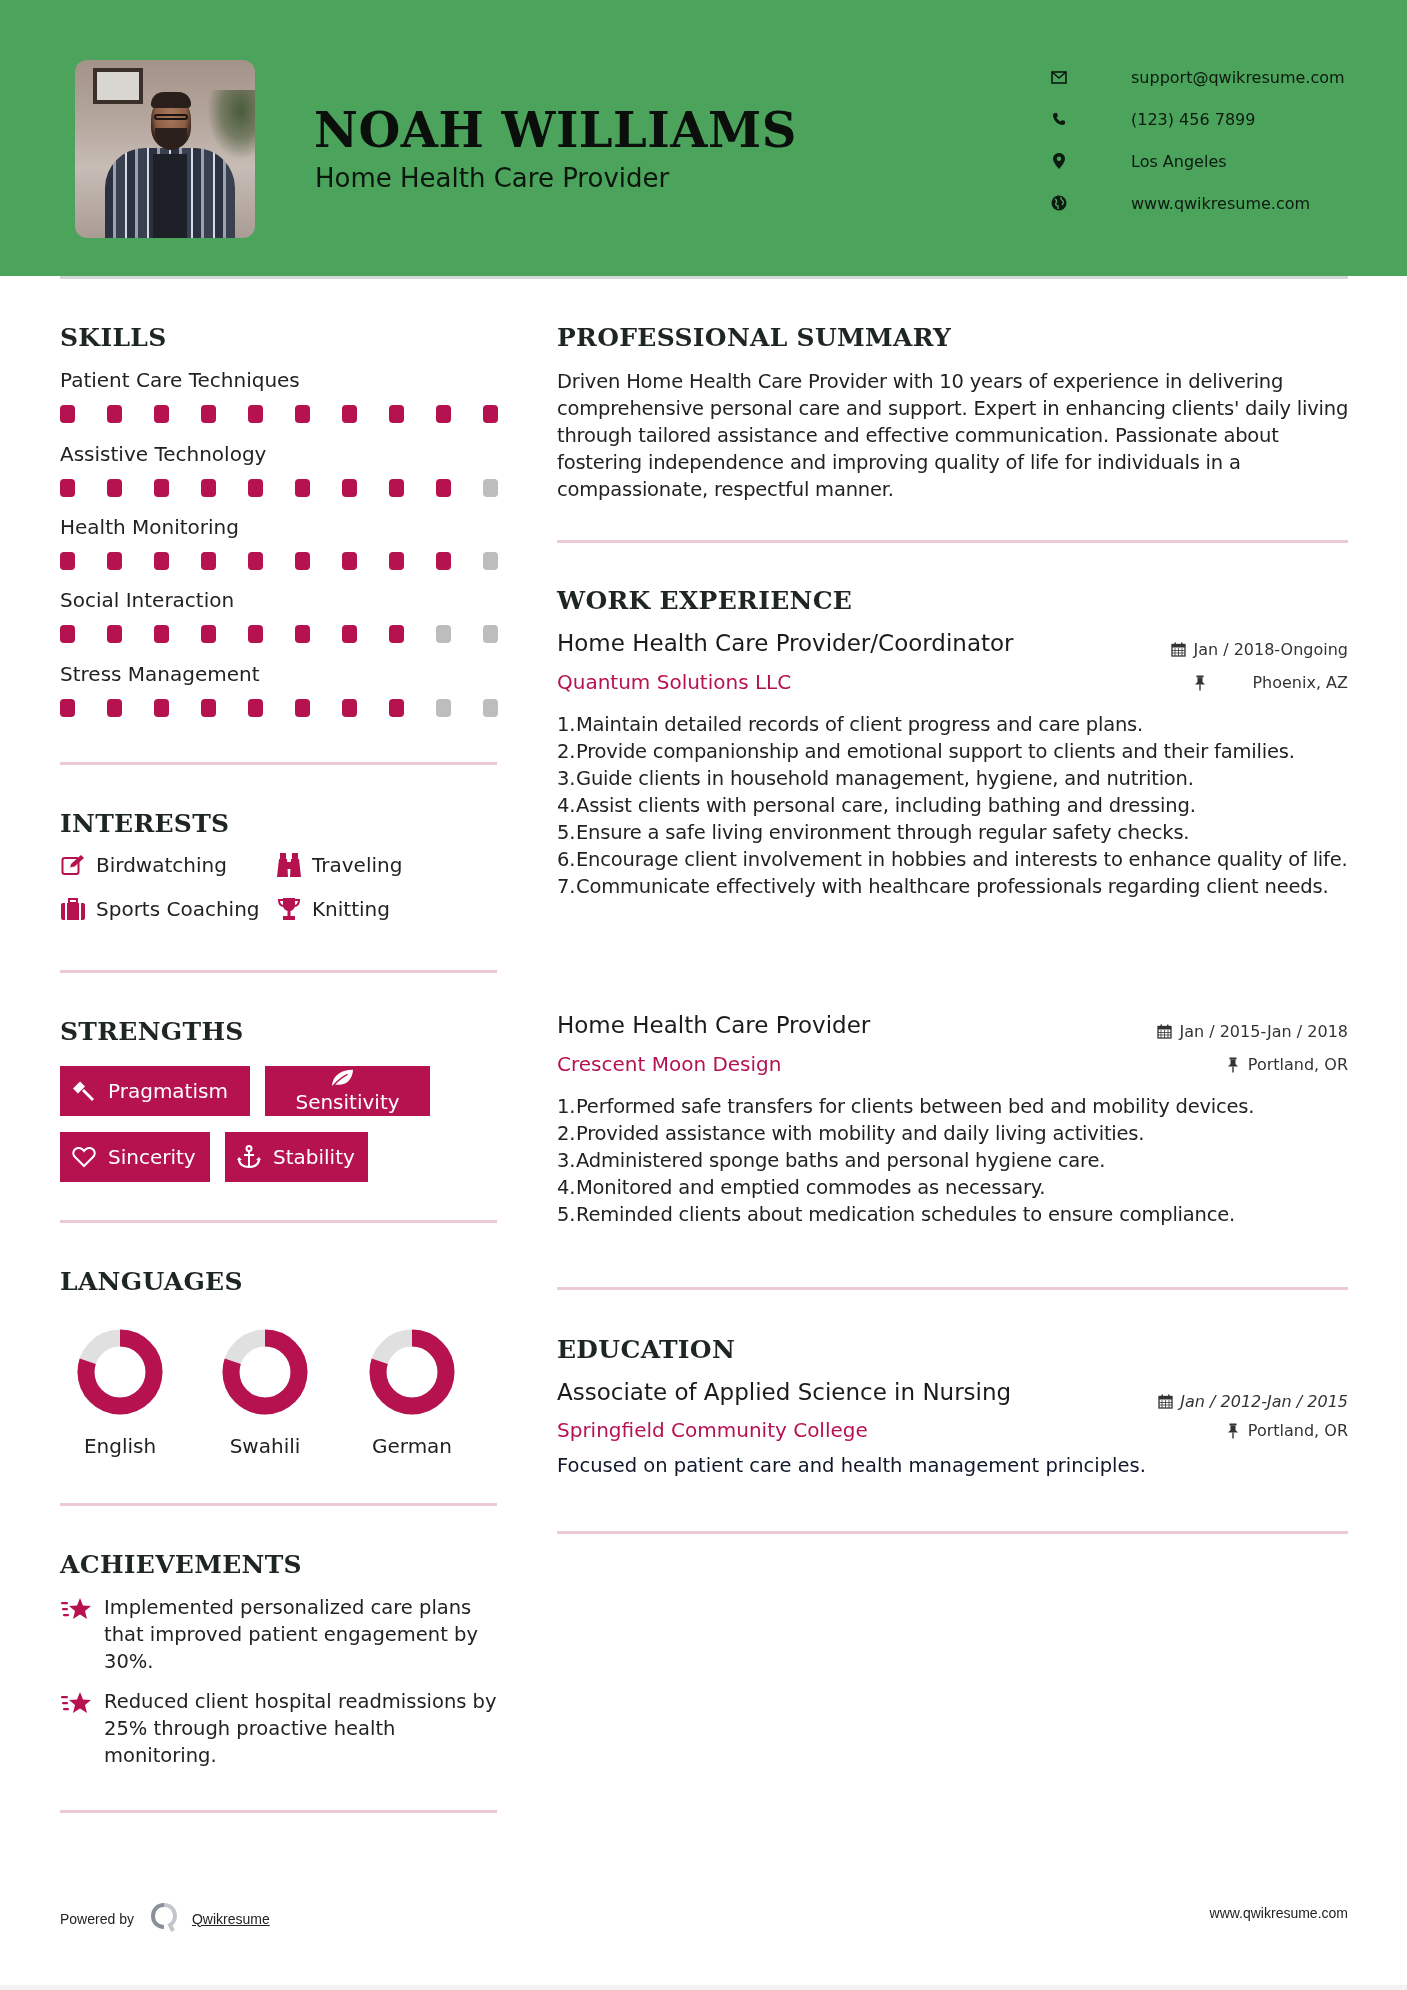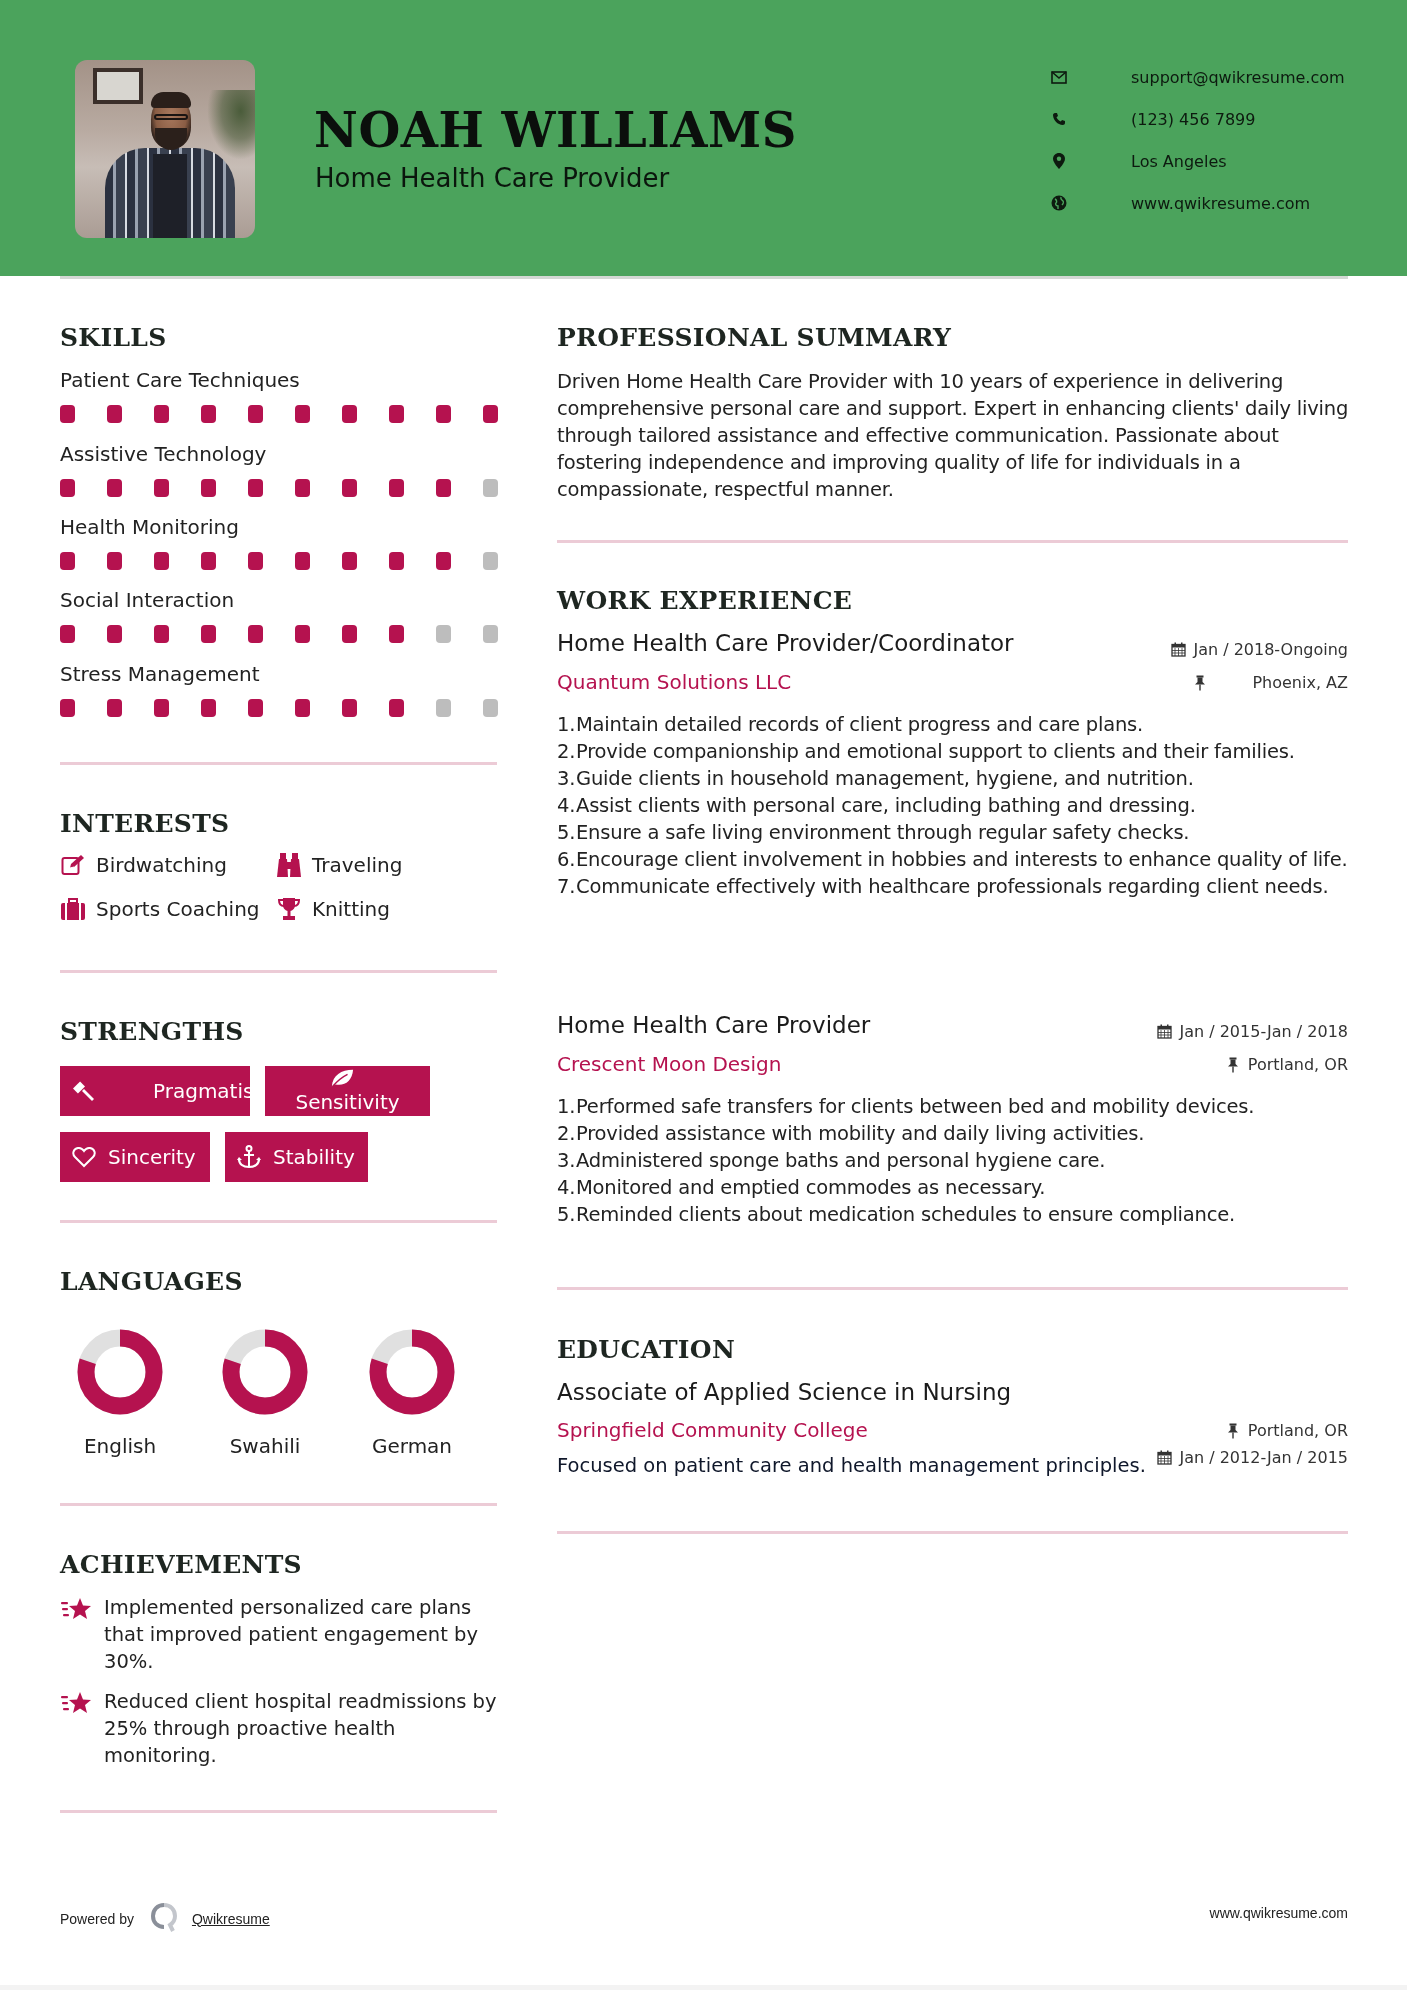--- a/index.html
+++ b/index.html
@@ -246,21 +246,21 @@
         <rect x="6" y="19" width="12" height="4" fill="#b5124f"></rect>
       </svg>
   </span>
   <span>Knitting</span>
 </div>
 
 <div class="divider left-divider" style="top:970px;"></div>
 
 <div class="sec-title" style="left:60px; top:1017px;">STRENGTHS</div>
 
-<div class="badge" style="left:60px; top:1066px; width:190px;gap:45px;">
+<div class="badge" style="left:60px; top:1066px; width:190px;">
   <span class="ic">
     <svg width="24" height="24" viewBox="0 0 24 24">
         <rect x="2" y="5" width="10" height="7" transform="rotate(-45 7 8.5)" fill="#fff"></rect>
         <path d="M10 12 L20 22 L22 20 L12 10 Z" fill="#fff"></path>
       </svg>
   </span>
   <span>Pragmatism</span>
 </div>
 <div class="badge" style="left:265px; top:1066px; width:165px;flex-direction:column;">
   <span class="ic">
@@ -453,21 +453,21 @@
     <li>
       <span class="num">5.</span>
       <span>Reminded clients about medication schedules to ensure compliance.</span>
     </li>
   </ol>
 
 <div class="divider right-divider" style="top:1287px;"></div>
 
 <div class="sec-title" style="left:557px; top:1335px;">EDUCATION</div>
 <div class="job-title" style="top:1379px;">Associate of Applied Science in Nursing</div>
-<div class="meta" style="top:1448px;">
+<div class="meta" style="top:1392px;font-style:italic;">
   <span class="ic">
     <svg width="15" height="15" viewBox="0 0 15 15">
         <rect x="1" y="2.5" width="13" height="11.5" fill="none" stroke="#333" stroke-width="1.3"></rect>
         <rect x="1" y="2.5" width="13" height="3" fill="#333"></rect>
         <rect x="3.5" y="0.5" width="1.5" height="3" fill="#333"></rect>
         <rect x="10" y="0.5" width="1.5" height="3" fill="#333"></rect>
         <path d="M4 6 V14 M7.5 6 V14 M11 6 V14 M1 8.5 H14 M1 11 H14" stroke="#333" stroke-width="0.8"></path>
       </svg>
   </span>
   <span>Jan / 2012-Jan / 2015</span>

